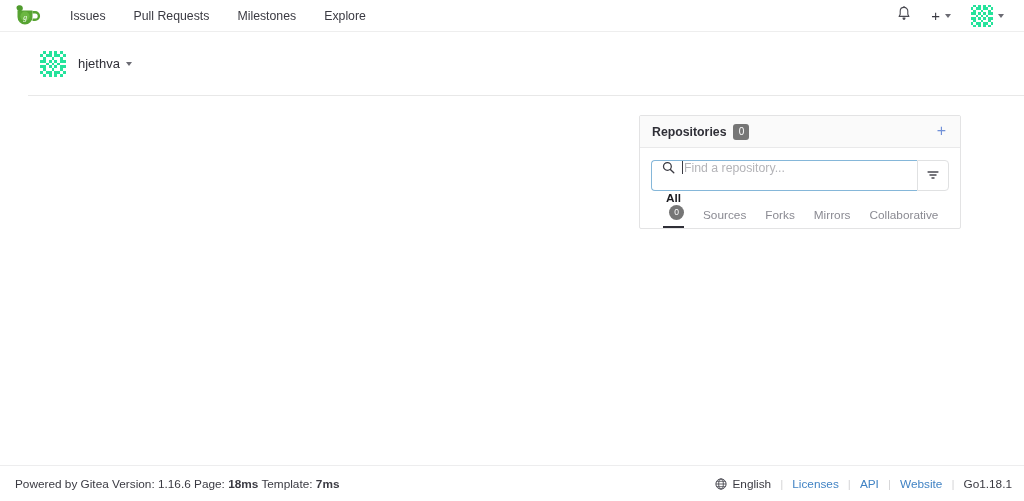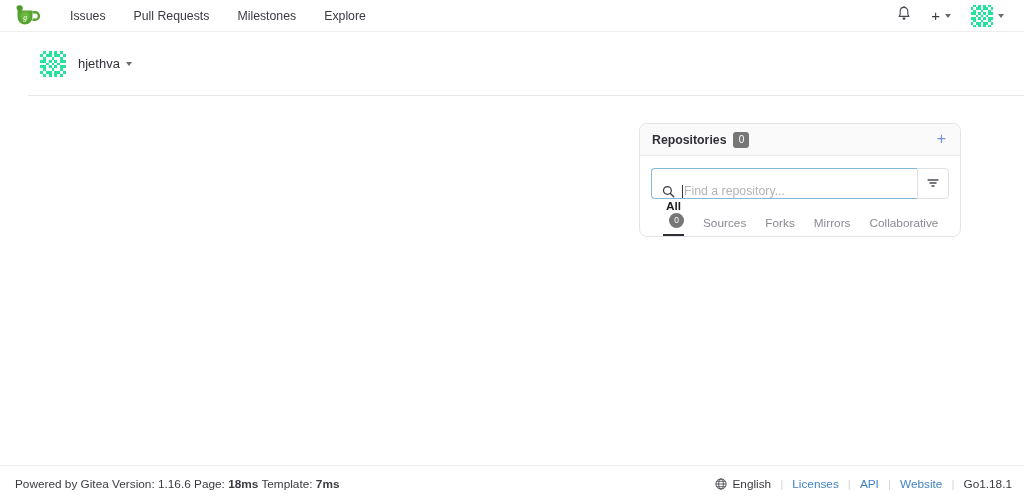--- a/index.html
+++ b/index.html
@@ -116,23 +116,23 @@
     background: #ffffff;
   }
   .tab.active {
     background: #f0f0f1;
     color: #2f2f37;
   }
   .tab + .tab { border-left: 1px solid #e0e1e2; }
 
   
   .card {
-    margin-top: 19px;
+    margin-top: 11px;
     border: 1px solid #e3e3e4;
-    border-radius: 8px;
+    border-radius: 2px;
     background: #fff;
     overflow: hidden;
   }
   .card-header {
     height: 32px;
     background: #fafafa;
     border-bottom: 1px solid #e9e9ea;
     display: flex; align-items: center;
     padding: 0 12px;
   }
@@ -166,21 +166,21 @@
 
   .search-row { display: flex; align-items: stretch; }
   .search-box {
     position: relative;
     flex: 1 1 auto;
     height: 31px;
     border: 1px solid #85b7d9;
     border-right: none;
     border-radius: 4px 0 0 4px;
     background: #fff;
-    display: flex; align-items: flex-end;
+    display: flex; align-items: flex-start;
     padding-left: 10px;
   }
   .search-icon { flex: 0 0 auto; margin-right: 7px; display:flex; }
   .caret-bar {
     width: 1px; height: 13px;
     background: #3a3a42;
     margin-right: 1px;
   }
   .search-placeholder {
     font-size: 12.3px;

